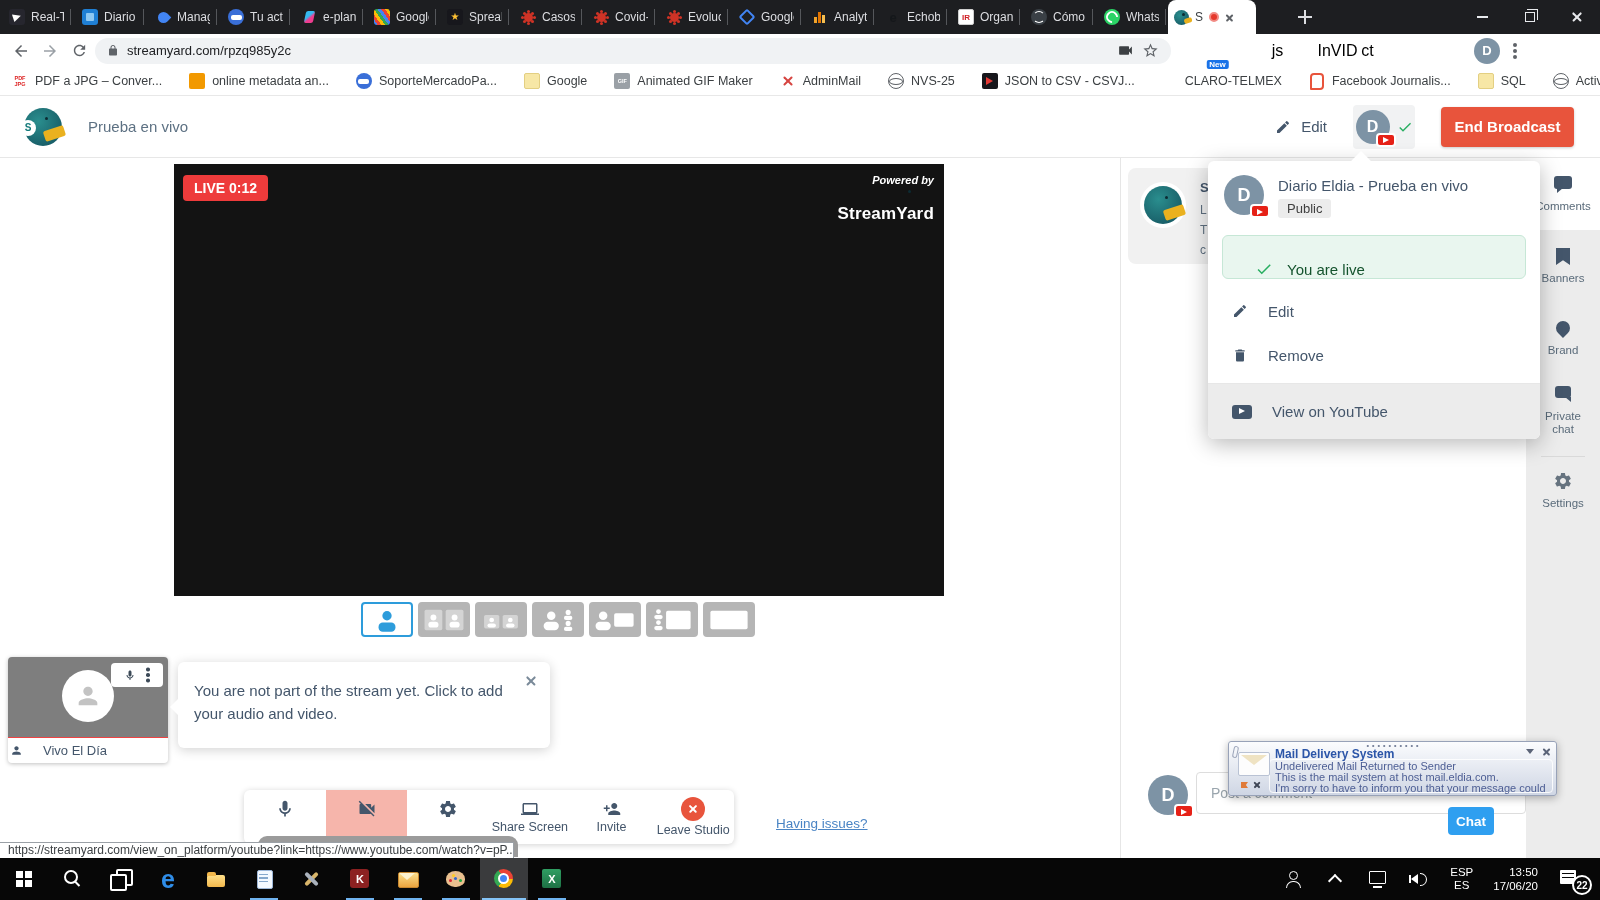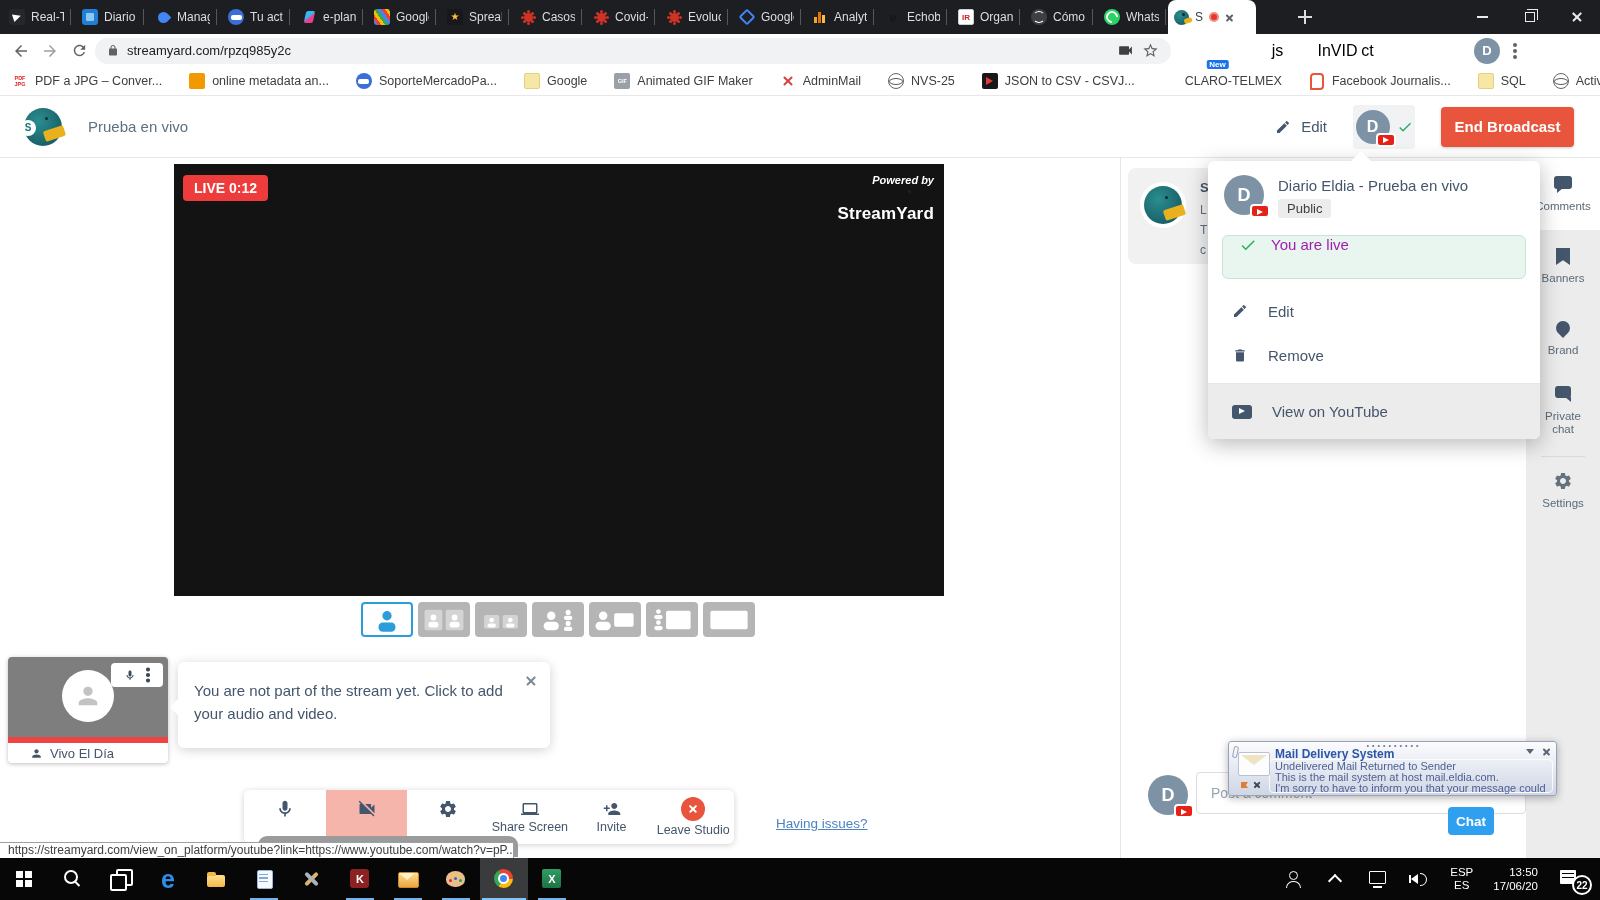--- a/index.html
+++ b/index.html
@@ -116,21 +116,21 @@
   #layouts{position:absolute;left:361px;top:602px;display:flex;gap:5px}
   .lay{width:52px;height:35px;border-radius:4px;background:#b5b5b5;border:2px solid #b5b5b5;display:flex;align-items:center;justify-content:center}
   .lay.sel{background:#fff;border-color:#2d9cdb}
 
   
   #preview{position:absolute;left:8px;top:657px;width:160px;height:106px;border-radius:4px;box-shadow:0 1px 4px rgba(0,0,0,.25);background:#fff}
   #pv-video{position:relative;width:160px;height:80px;background:#7e7e7e;border-radius:4px 4px 0 0}
   #pv-ava{position:absolute;left:54px;top:13px;width:52px;height:52px;border-radius:50%;background:#fff;display:flex;align-items:center;justify-content:center;color:#bcbcbc}
   #pv-pill{position:absolute;right:5px;top:6px;width:52px;height:24px;background:#fff;border-radius:4px;display:flex;align-items:center;justify-content:center;gap:10px;color:#3c4a58}
   .dots3{width:3.5px;height:3.5px;background:#3c4a58;border-radius:50%;box-shadow:0 -5.5px 0 #3c4a58,0 5.5px 0 #3c4a58}
-  #pv-name{height:26px;display:flex;align-items:center;gap:7px;padding:0 22px;color:#44566b;font-size:13px;border-top:6px solid #ef4444}
+  #pv-name{height:26px;display:flex;align-items:center;gap:20px;padding:0 2px;color:#44566b;font-size:13px;border-top:1px solid #ef4444}
 
   
   #tip{position:absolute;left:178px;top:662px;width:372px;height:86px;background:#fff;border-radius:6px;box-shadow:0 2px 12px rgba(0,0,0,.18);padding:17px 46px 16px 16px;z-index:12}
   #tip::before{content:"";position:absolute;left:-8px;top:36px;border-top:9px solid transparent;border-bottom:9px solid transparent;border-right:9px solid #fff}
   #tip-text{font-size:15px;line-height:1.55;color:#44566b}
   #tip-close{position:absolute;right:13px;top:13px;color:#7a8a99}
 
   
   #toolcard{position:absolute;left:244px;top:790px;width:490px;height:54px;background:#fff;border-radius:6px;box-shadow:0 1px 6px rgba(0,0,0,.18);display:flex;overflow:hidden;z-index:8}
   .tc-cell{flex:1;display:flex;flex-direction:column;align-items:center;justify-content:center;gap:3px;color:#44566b}
@@ -171,21 +171,21 @@
   #cinput::placeholder{color:#9aa5ad}
   #chatbtn{position:absolute;left:1448px;top:807px;width:46px;height:28px;background:#2f9ff0;border-radius:4px;color:#fff;font-size:13.5px;font-weight:700;display:flex;align-items:center;justify-content:center;z-index:6}
 
   
   #dd{position:absolute;left:1208px;top:161px;width:332px;height:278px;background:#fff;border-radius:6px;box-shadow:0 5px 22px rgba(0,0,0,.28);z-index:30}
   #dd::before{content:"";position:absolute;top:-7px;left:146px;width:14px;height:14px;background:#fff;transform:rotate(45deg)}
   #dd-ava{position:absolute;left:16px;top:14px;width:40px;height:40px}
   #dd-ava .avaD{width:40px;height:40px;font-size:18px}
   #dd-title{position:absolute;left:70px;top:16px;font-size:15px;color:#44566b;white-space:nowrap}
   #dd-chip{position:absolute;left:70px;top:38px;background:#ececec;color:#404040;font-size:13px;padding:2px 9px;border-radius:3px}
-  #dd-green{position:absolute;left:14px;top:74px;width:304px;height:44px;background:#e9f6ef;border:1px solid #c6e7d6;border-radius:6px;display:flex;align-items:flex-start;gap:14px;padding-left:16px;color:#a21caf;font-size:15px}
+  #dd-green{position:absolute;left:14px;top:74px;width:304px;height:44px;background:#e9f6ef;border:1px solid #c6e7d6;border-radius:6px;display:flex;align-items:flex-end;gap:14px;padding-left:32px;color:#14532d;font-size:15px}
   .dd-row{position:absolute;left:0;width:332px;height:40px;display:flex;align-items:center;gap:20px;padding-left:24px;color:#44566b;font-size:15px}
   #dd-edit{top:130px}#dd-remove{top:174px}
   #dd-div{position:absolute;left:0;top:222px;width:332px;height:1px;background:#e7e7e7}
   #dd-view{top:223px;height:55px;background:#ececec;border-radius:0 0 6px 6px}
   .ytr{width:20px;height:14px;background:#44566b;border-radius:3px;position:relative}
   .ytr::after{content:"";position:absolute;left:7px;top:3.5px;border-left:6px solid #fff;border-top:3.5px solid transparent;border-bottom:3.5px solid transparent}
 
   
   #mail{position:absolute;left:1228px;top:741px;width:329px;height:55px;background:linear-gradient(#fbfcfe,#cfd6e4);border:1px solid #98a2b8;border-radius:3px;box-shadow:0 2px 9px rgba(0,0,0,.3);z-index:35}
   #mail-handle{position:absolute;left:50%;top:2px;transform:translateX(-50%);width:56px;height:4px;background-image:radial-gradient(#7c869e 1px,transparent 1.2px);background-size:5.5px 4px}

